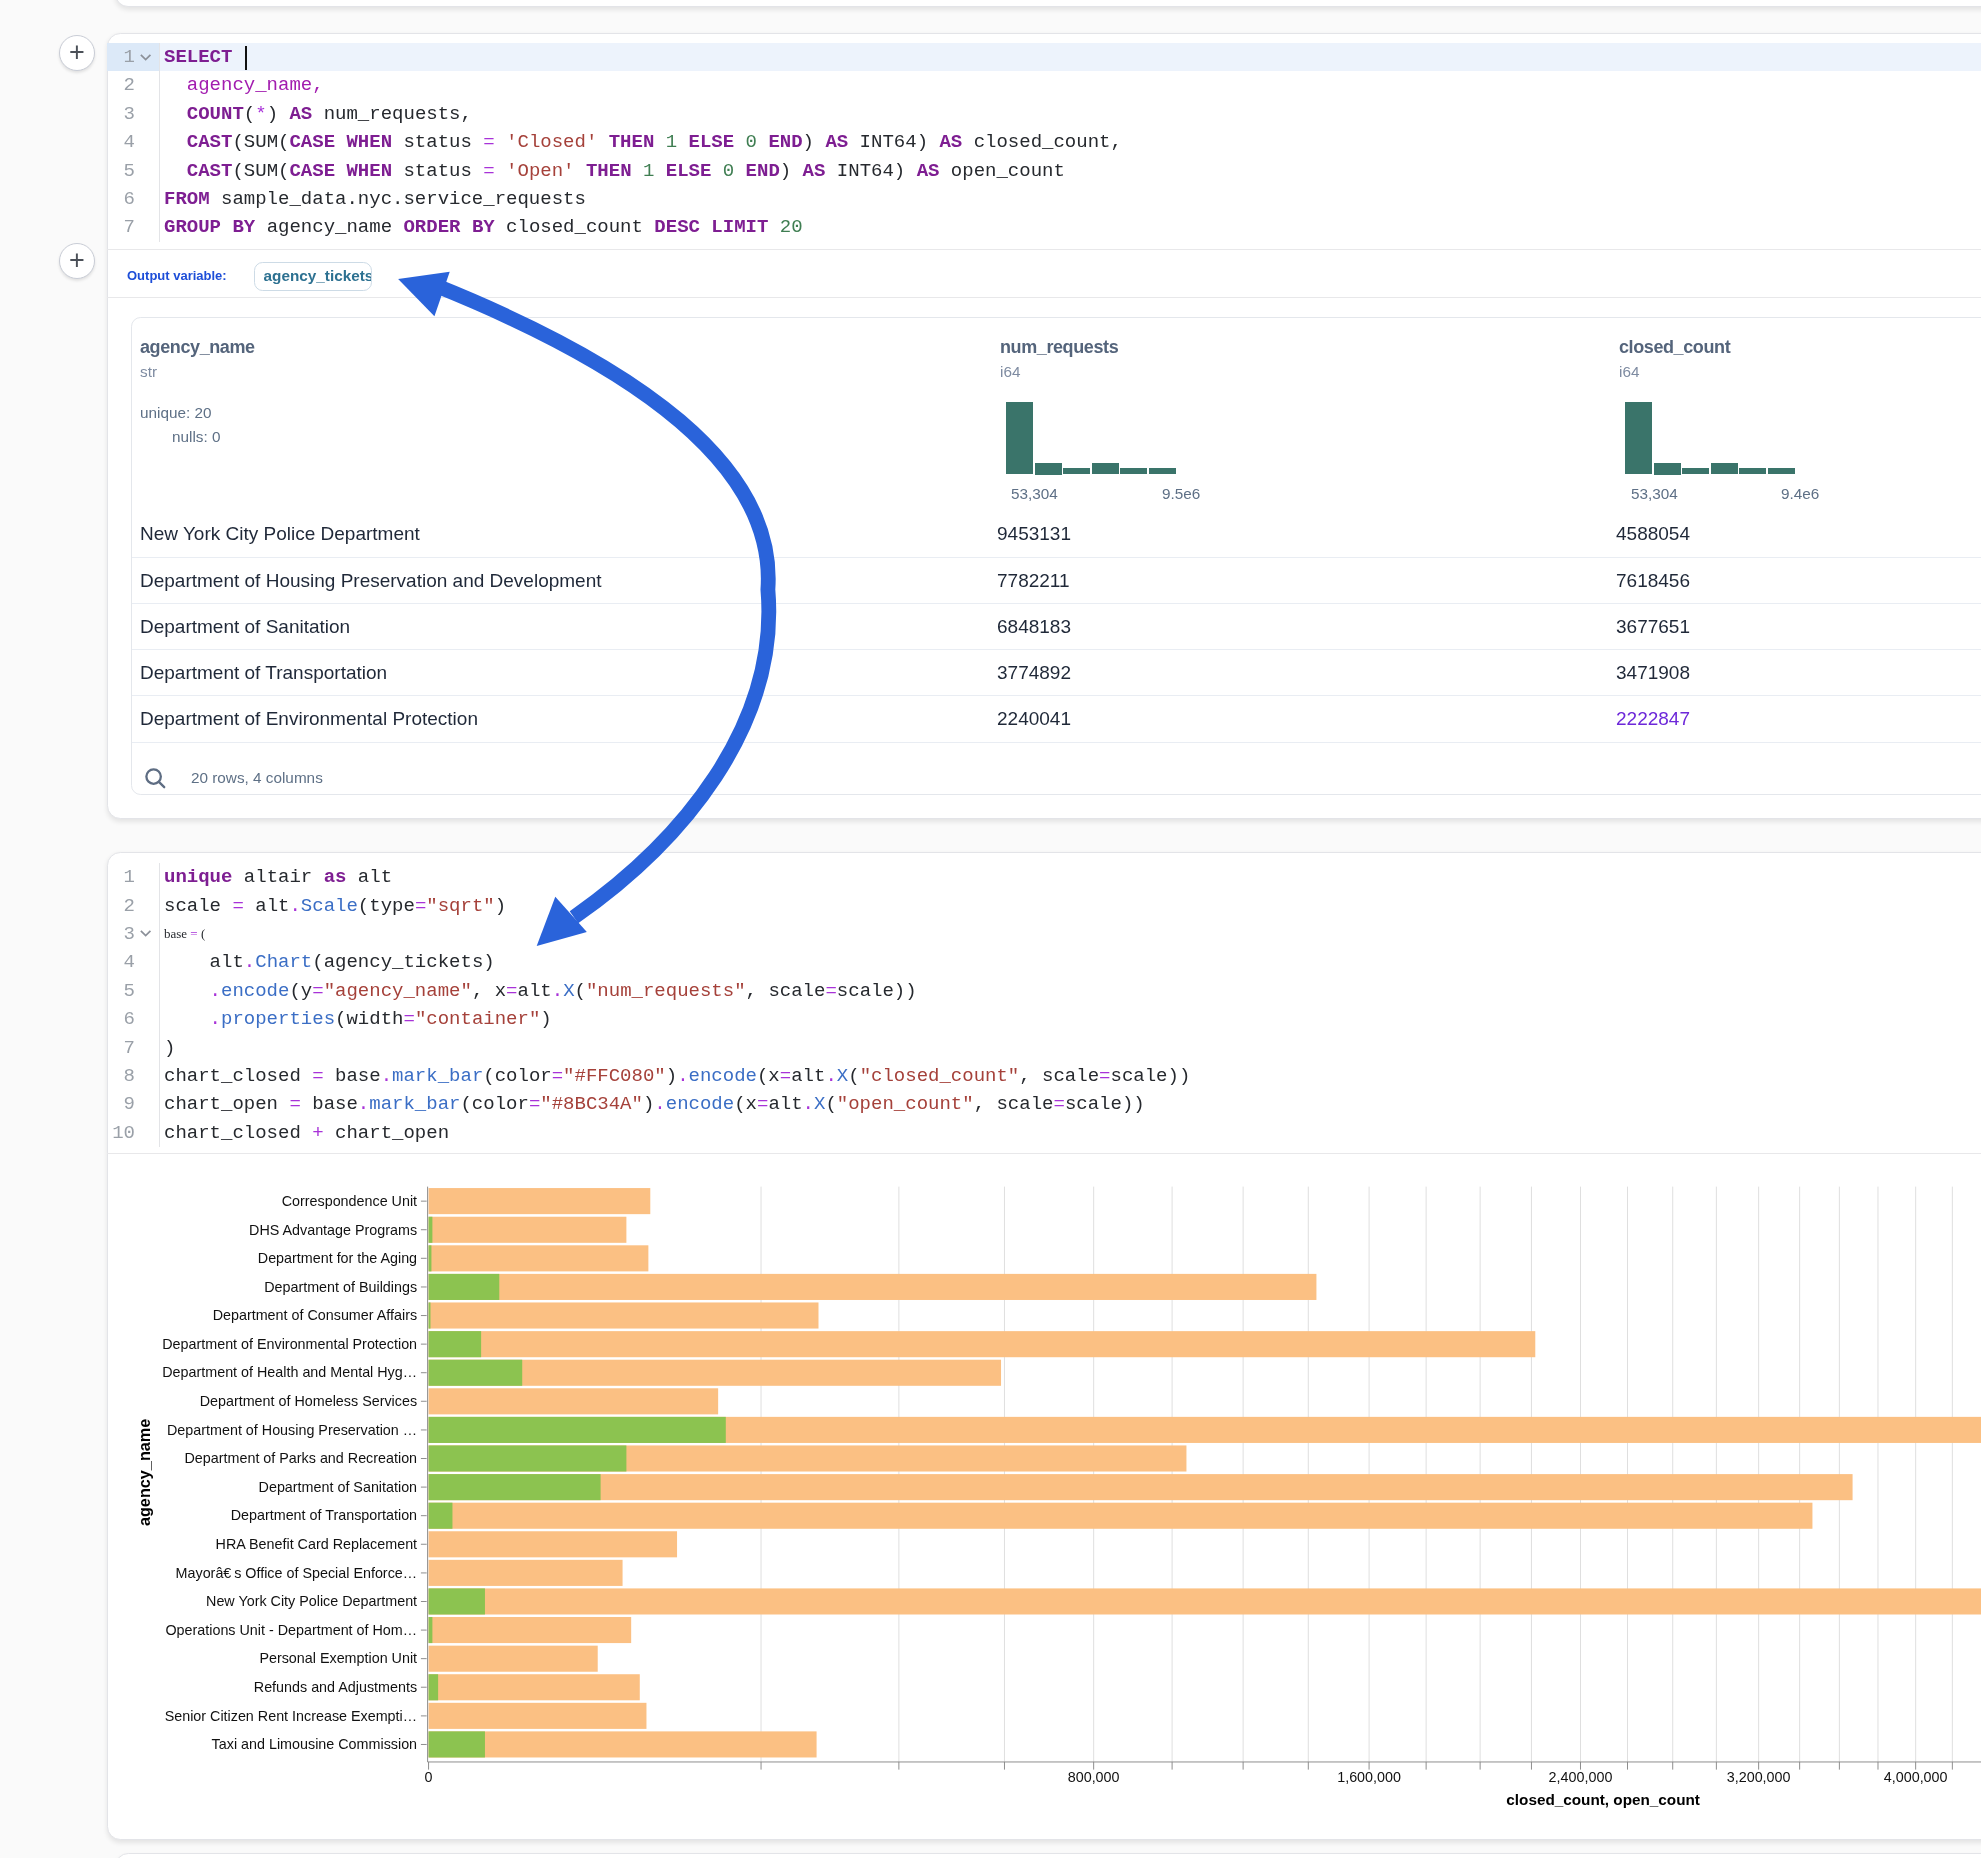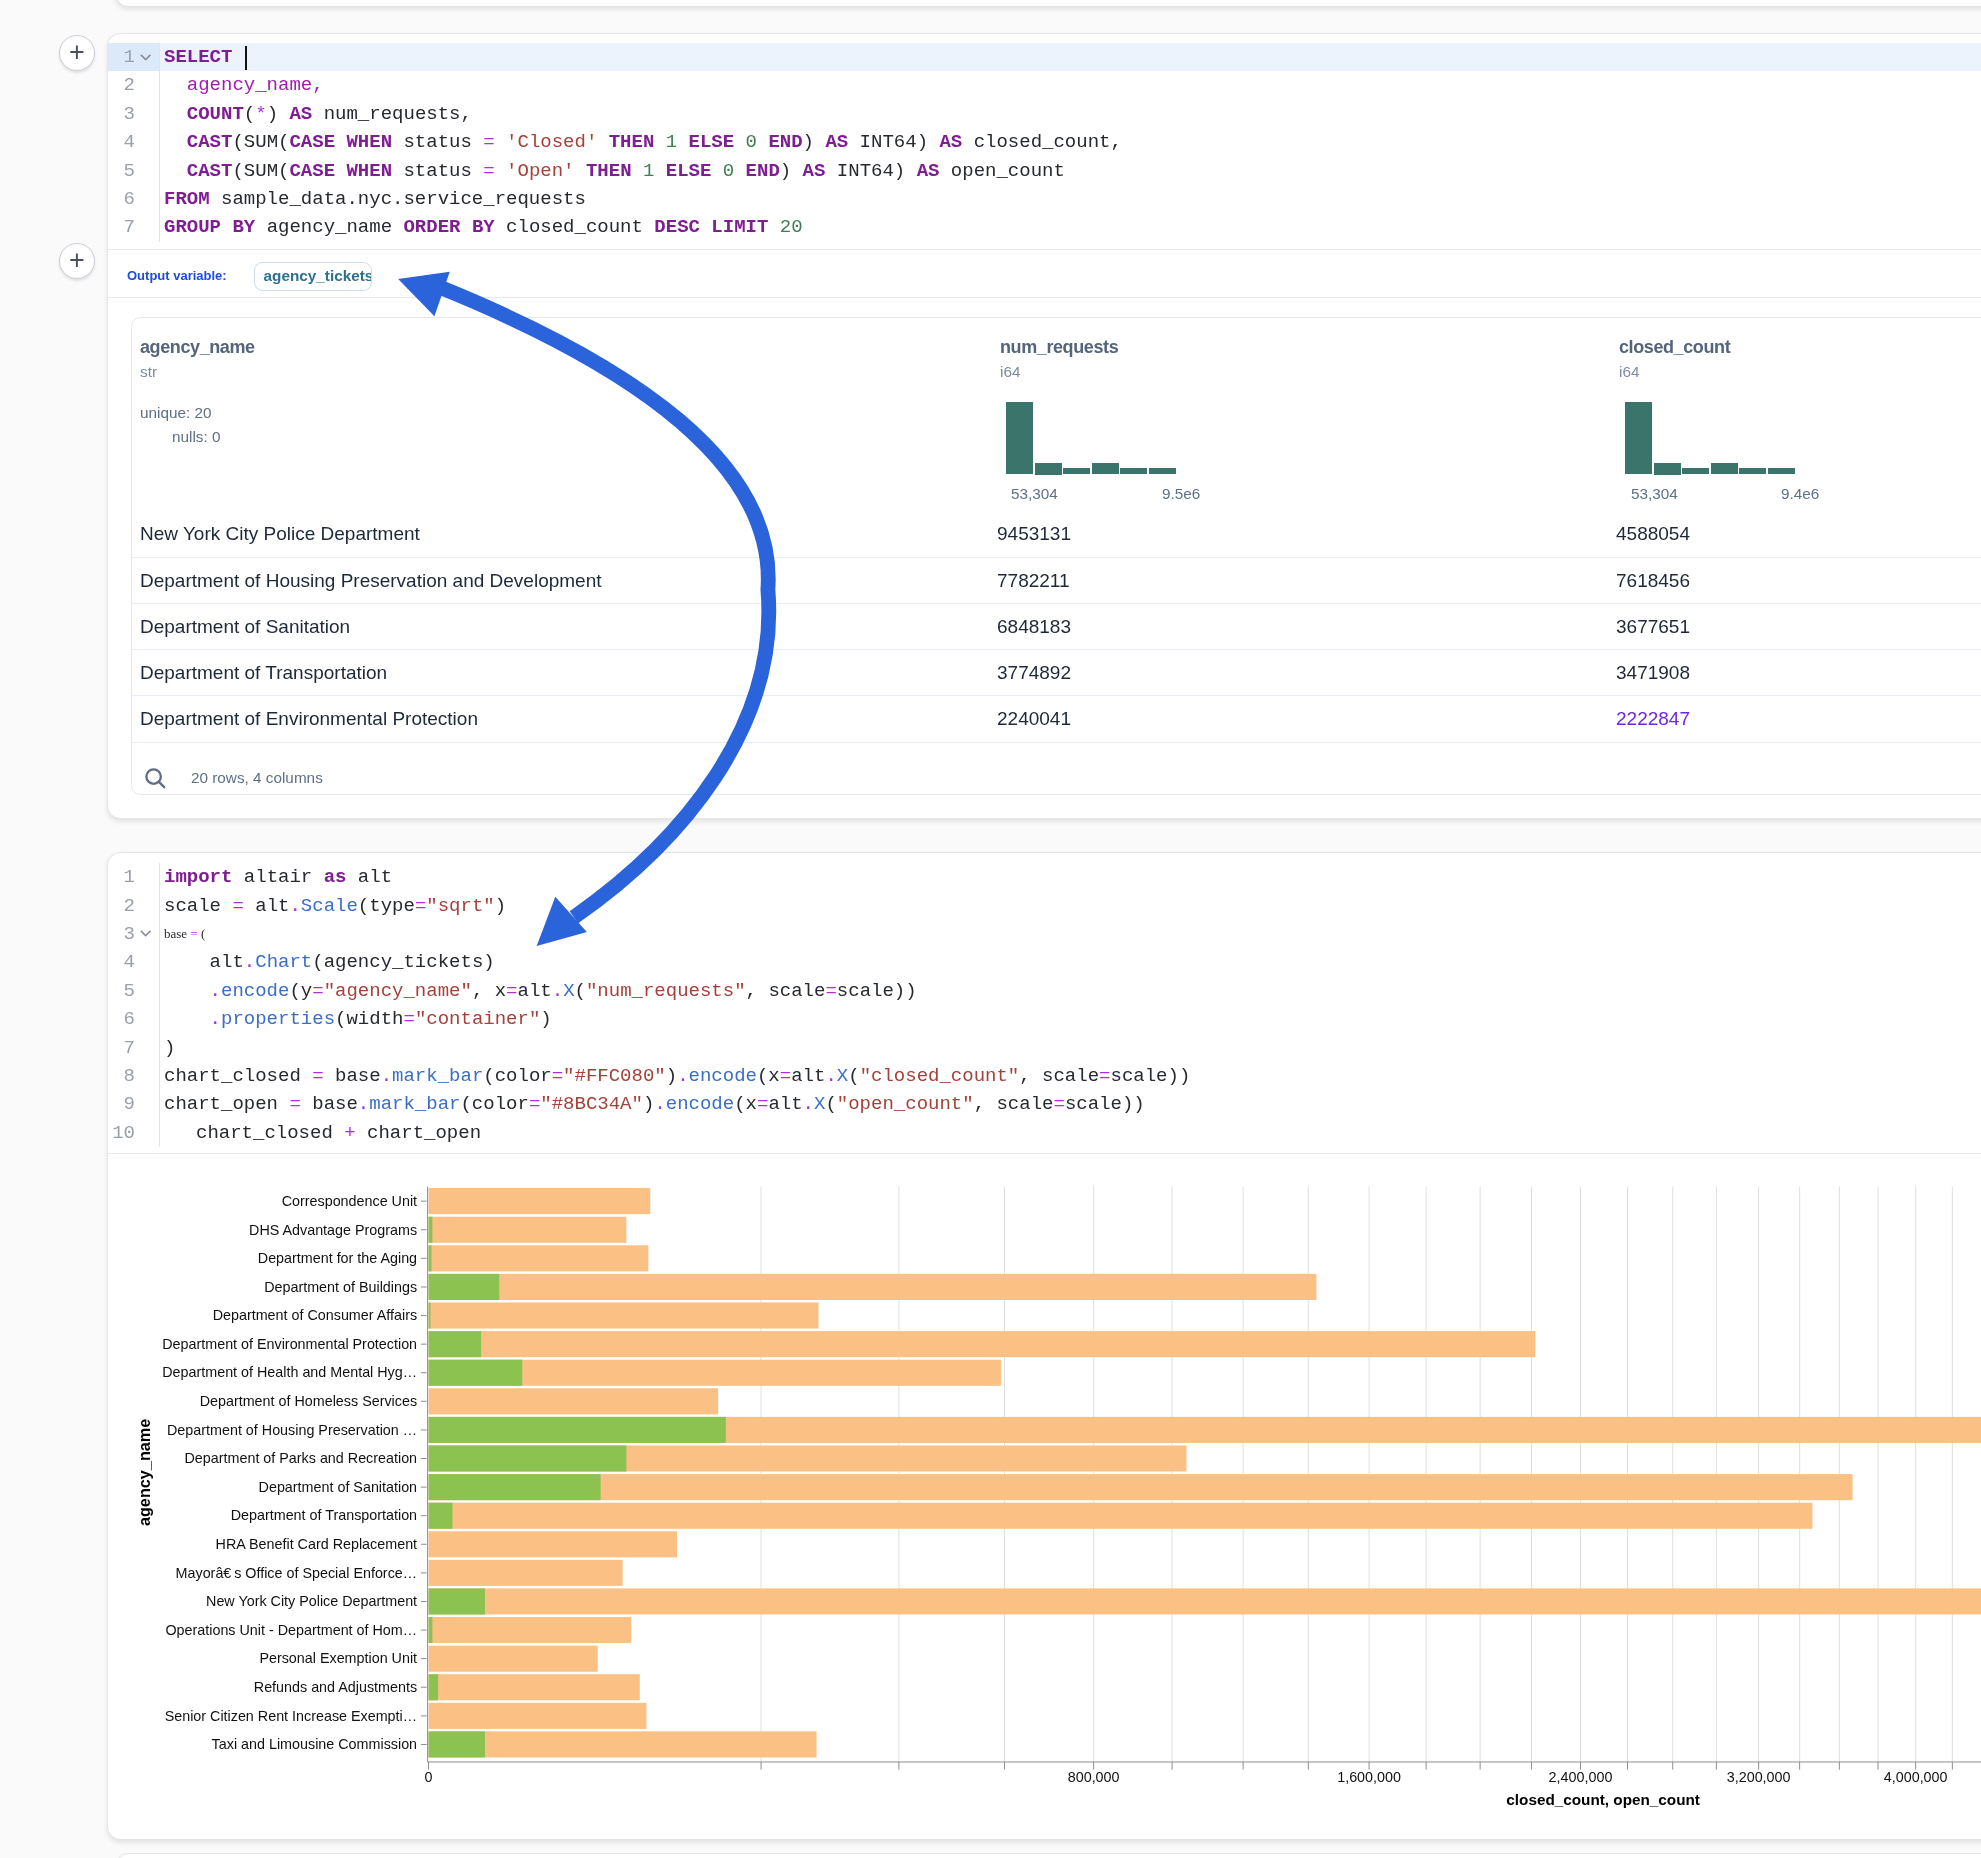--- a/index.html
+++ b/index.html
@@ -83,39 +83,39 @@
 <div class="abs" style="left:997px;top:705px;height:27px;line-height:27px;font-family:'Liberation Sans',sans-serif;font-size:19px;color:#1f2838;white-space:nowrap;">2240041</div>
 <div class="abs" style="left:1616px;top:705px;height:27px;line-height:27px;font-family:'Liberation Sans',sans-serif;font-size:19px;color:#6d28d9;white-space:nowrap;">2222847</div>
 <svg class="abs" style="left:143px;top:765px;" width="27" height="27" viewBox="0 0 28 28">
 <circle cx="11" cy="12" r="7.5" stroke="#5e6d83" stroke-width="2.4" fill="none"></circle>
 <line x1="16.5" y1="17.5" x2="22" y2="23" stroke="#5e6d83" stroke-width="2.4" stroke-linecap="round"></line>
 </svg>
 <div class="abs" style="left:191px;top:764px;height:27px;line-height:27px;font-family:'Liberation Sans',sans-serif;font-size:15.3px;color:#5e7086;white-space:nowrap;">20 rows, 4 columns</div>
 <div class="card" style="left:107px;top:852px;width:1932px;height:988px;"></div>
 <div style="position:absolute;left:159px;top:863px;width:1px;height:284px;background:#e3e4e7;"></div>
 <div style="position:absolute;left:107px;top:863px;width:28px;height:28px;line-height:28px;font-family:'Liberation Mono',monospace;font-size:19px;color:#9aa0a8;text-align:right;">1</div>
-<div style="position:absolute;left:164px;top:863px;height:28px;line-height:28px;font-family:'Liberation Mono',monospace;font-size:19px;color:#26292e;white-space:pre;"><span style="color:#7e1e92;font-weight:bold;">import</span> altair <span style="color:#7e1e92;font-weight:bold;">as</span> alt</div>
+<div style="position:absolute;left:164px;top:863px;height:28px;line-height:28px;font-family:'Liberation Mono',monospace;font-size:19px;color:#26292e;white-space:pre;"><span style="color:#7e1e92;font-weight:bold;">unique</span> altair <span style="color:#7e1e92;font-weight:bold;">as</span> alt</div>
 <div style="position:absolute;left:107px;top:892px;width:28px;height:28px;line-height:28px;font-family:'Liberation Mono',monospace;font-size:19px;color:#9aa0a8;text-align:right;">2</div>
 <div style="position:absolute;left:164px;top:892px;height:28px;line-height:28px;font-family:'Liberation Mono',monospace;font-size:19px;color:#26292e;white-space:pre;">scale <span style="color:#a832d8;">=</span> alt<span style="color:#a832d8;">.</span><span style="color:#3b6ec5;">Scale</span>(type<span style="color:#a832d8;">=</span><span style="color:#a5413a;">"sqrt"</span>)</div>
 <div style="position:absolute;left:107px;top:920px;width:28px;height:28px;line-height:28px;font-family:'Liberation Mono',monospace;font-size:19px;color:#9aa0a8;text-align:right;">3</div>
 <div style="position:absolute;left:164px;top:920px;height:28px;line-height:28px;font-family:Liberation Serif, serif;font-size:13px;color:#26292e;white-space:pre;">base <span style="color:#a832d8;">=</span> (</div>
 <div style="position:absolute;left:107px;top:948px;width:28px;height:28px;line-height:28px;font-family:'Liberation Mono',monospace;font-size:19px;color:#9aa0a8;text-align:right;">4</div>
 <div style="position:absolute;left:164px;top:948px;height:28px;line-height:28px;font-family:'Liberation Mono',monospace;font-size:19px;color:#26292e;white-space:pre;">    alt<span style="color:#a832d8;">.</span><span style="color:#3b6ec5;">Chart</span>(agency_tickets)</div>
 <div style="position:absolute;left:107px;top:977px;width:28px;height:28px;line-height:28px;font-family:'Liberation Mono',monospace;font-size:19px;color:#9aa0a8;text-align:right;">5</div>
 <div style="position:absolute;left:164px;top:977px;height:28px;line-height:28px;font-family:'Liberation Mono',monospace;font-size:19px;color:#26292e;white-space:pre;">    <span style="color:#a832d8;">.</span><span style="color:#3b6ec5;">encode</span>(y<span style="color:#a832d8;">=</span><span style="color:#a5413a;">"agency_name"</span>, x<span style="color:#a832d8;">=</span>alt<span style="color:#a832d8;">.</span><span style="color:#3b6ec5;">X</span>(<span style="color:#a5413a;">"num_requests"</span>, scale<span style="color:#a832d8;">=</span>scale))</div>
 <div style="position:absolute;left:107px;top:1005px;width:28px;height:28px;line-height:28px;font-family:'Liberation Mono',monospace;font-size:19px;color:#9aa0a8;text-align:right;">6</div>
 <div style="position:absolute;left:164px;top:1005px;height:28px;line-height:28px;font-family:'Liberation Mono',monospace;font-size:19px;color:#26292e;white-space:pre;">    <span style="color:#a832d8;">.</span><span style="color:#3b6ec5;">properties</span>(width<span style="color:#a832d8;">=</span><span style="color:#a5413a;">"container"</span>)</div>
 <div style="position:absolute;left:107px;top:1034px;width:28px;height:28px;line-height:28px;font-family:'Liberation Mono',monospace;font-size:19px;color:#9aa0a8;text-align:right;">7</div>
 <div style="position:absolute;left:164px;top:1034px;height:28px;line-height:28px;font-family:'Liberation Mono',monospace;font-size:19px;color:#26292e;white-space:pre;">)</div>
 <div style="position:absolute;left:107px;top:1062px;width:28px;height:28px;line-height:28px;font-family:'Liberation Mono',monospace;font-size:19px;color:#9aa0a8;text-align:right;">8</div>
 <div style="position:absolute;left:164px;top:1062px;height:28px;line-height:28px;font-family:'Liberation Mono',monospace;font-size:19px;color:#26292e;white-space:pre;">chart_closed <span style="color:#a832d8;">=</span> base<span style="color:#a832d8;">.</span><span style="color:#3b6ec5;">mark_bar</span>(color<span style="color:#a832d8;">=</span><span style="color:#a5413a;">"#FFC080"</span>)<span style="color:#a832d8;">.</span><span style="color:#3b6ec5;">encode</span>(x<span style="color:#a832d8;">=</span>alt<span style="color:#a832d8;">.</span><span style="color:#3b6ec5;">X</span>(<span style="color:#a5413a;">"closed_count"</span>, scale<span style="color:#a832d8;">=</span>scale))</div>
 <div style="position:absolute;left:107px;top:1090px;width:28px;height:28px;line-height:28px;font-family:'Liberation Mono',monospace;font-size:19px;color:#9aa0a8;text-align:right;">9</div>
 <div style="position:absolute;left:164px;top:1090px;height:28px;line-height:28px;font-family:'Liberation Mono',monospace;font-size:19px;color:#26292e;white-space:pre;">chart_open <span style="color:#a832d8;">=</span> base<span style="color:#a832d8;">.</span><span style="color:#3b6ec5;">mark_bar</span>(color<span style="color:#a832d8;">=</span><span style="color:#a5413a;">"#8BC34A"</span>)<span style="color:#a832d8;">.</span><span style="color:#3b6ec5;">encode</span>(x<span style="color:#a832d8;">=</span>alt<span style="color:#a832d8;">.</span><span style="color:#3b6ec5;">X</span>(<span style="color:#a5413a;">"open_count"</span>, scale<span style="color:#a832d8;">=</span>scale))</div>
 <div style="position:absolute;left:107px;top:1119px;width:28px;height:28px;line-height:28px;font-family:'Liberation Mono',monospace;font-size:19px;color:#9aa0a8;text-align:right;">10</div>
-<div style="position:absolute;left:164px;top:1119px;height:28px;line-height:28px;font-family:'Liberation Mono',monospace;font-size:19px;color:#26292e;white-space:pre;margin-left:32px;">chart_closed <span style="color:#a832d8;">+</span> chart_open</div>
+<div style="position:absolute;left:164px;top:1119px;height:28px;line-height:28px;font-family:'Liberation Mono',monospace;font-size:19px;color:#26292e;white-space:pre;">chart_closed <span style="color:#a832d8;">+</span> chart_open</div>
 <svg style="position:absolute;left:138px;top:927px;" width="15.3" height="13.4" viewBox="0 0 16 14">
     <path d="M3 4 L8 9 L13 4" stroke="#8b9099" stroke-width="1.8" fill="none"></path>
   </svg>
 <div class="abs" style="left:107px;top:1153px;width:1932px;height:1px;background:#e8e8ea;"></div>
 <svg class="abs" style="left:0;top:1157px;" width="1982" height="669" viewBox="0 1210 2073 700">
     <line x1="795.9" y1="1241.0" x2="795.9" y2="1843.0" stroke="#ddd" stroke-width="1"></line>
     <line x1="940.1" y1="1241.0" x2="940.1" y2="1843.0" stroke="#ddd" stroke-width="1"></line>
     <line x1="1050.6" y1="1241.0" x2="1050.6" y2="1843.0" stroke="#ddd" stroke-width="1"></line>
     <line x1="1143.9" y1="1241.0" x2="1143.9" y2="1843.0" stroke="#ddd" stroke-width="1"></line>
     <line x1="1226.0" y1="1241.0" x2="1226.0" y2="1843.0" stroke="#ddd" stroke-width="1"></line>

